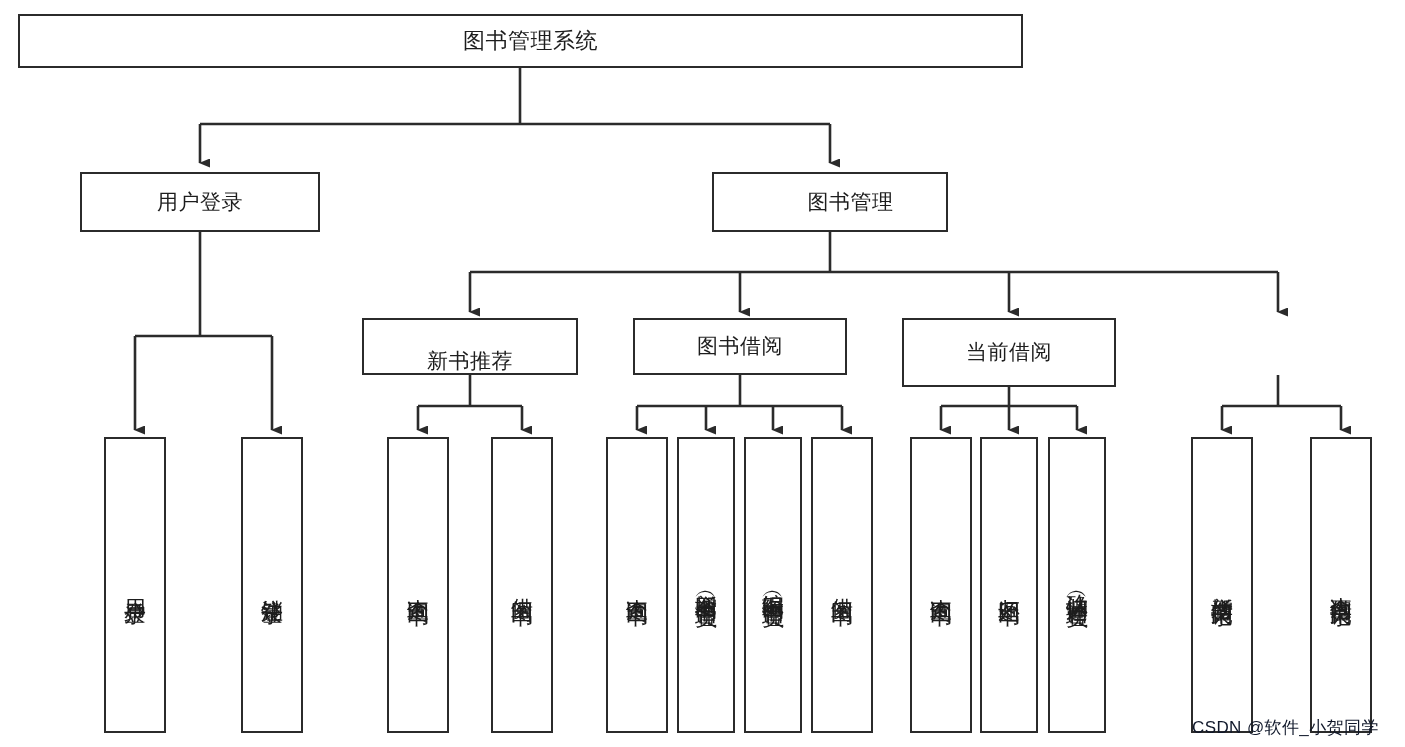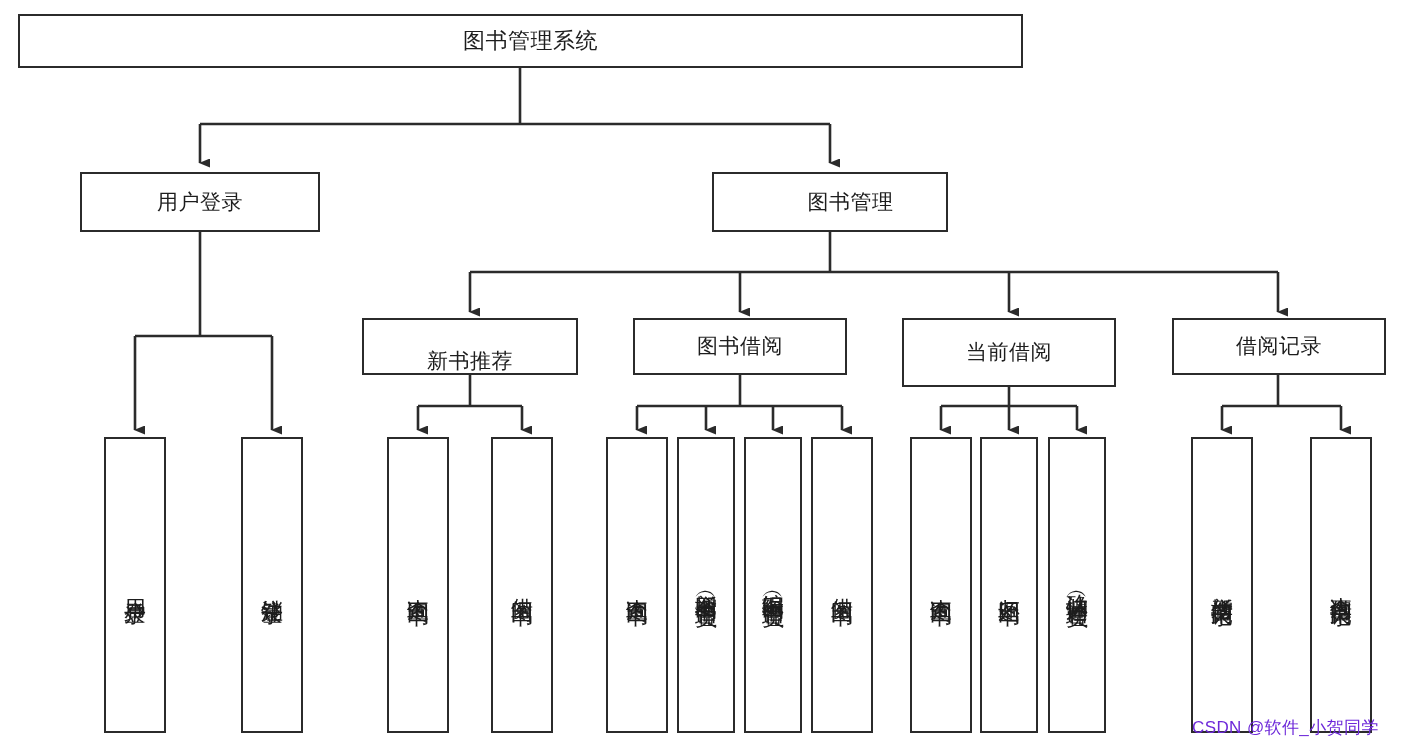--- a/index.html
+++ b/index.html
@@ -59,21 +59,21 @@
     writing-mode: vertical-rl;
     text-orientation: upright;
     font-size: 22px;
     line-height: 1.0;
     letter-spacing: 2px;
     white-space: nowrap;
     max-height: 280px;
   }
   .watermark {
     position: absolute;
-    color: #6d28d9;
+    color: #0f172a;
     font-size: 17px;
     white-space: nowrap;
     z-index: 5;
     letter-spacing: 0.4px;
     text-align: center;
   }
 </style>
 </head>
 <body>
 
@@ -144,23 +144,20 @@
 
   <div class="node horiz" style="left:362px; top:318px; width:216px; height:57px;align-items:flex-end;">
     <span class="label">新书推荐</span>
   </div>
   <div class="node horiz" style="left:633px; top:318px; width:214px; height:57px;">
     <span class="label">图书借阅</span>
   </div>
   <div class="node horiz" style="left:902px; top:318px; width:214px; height:69px;">
     <span class="label">当前借阅</span>
   </div>
-  <div class="node horiz" style="left:1172px; top:318px; width:214px; height:57px;">
-    <span class="label">借阅记录</span>
-  </div>
 
   <div class="node vert" style="left:104px; top:437px; width:62px; height:296px;">
     <span class="label">用户登录</span>
   </div>
   <div class="node vert" style="left:241px; top:437px; width:62px; height:296px;">
     <span class="label">注销登录</span>
   </div>
 
   <div class="node vert" style="left:387px; top:437px; width:62px; height:296px;">
     <span class="label">查询图书</span>

